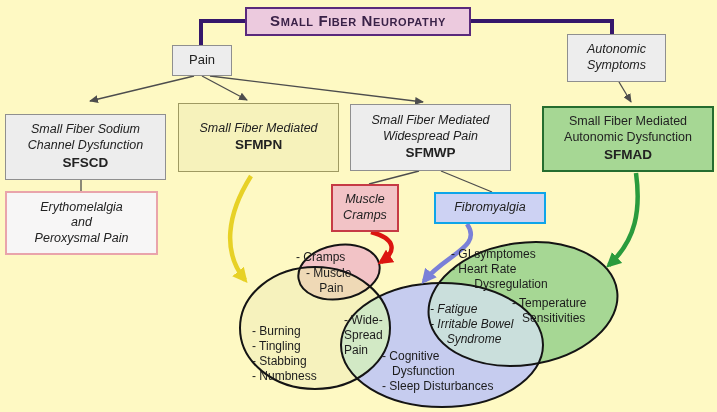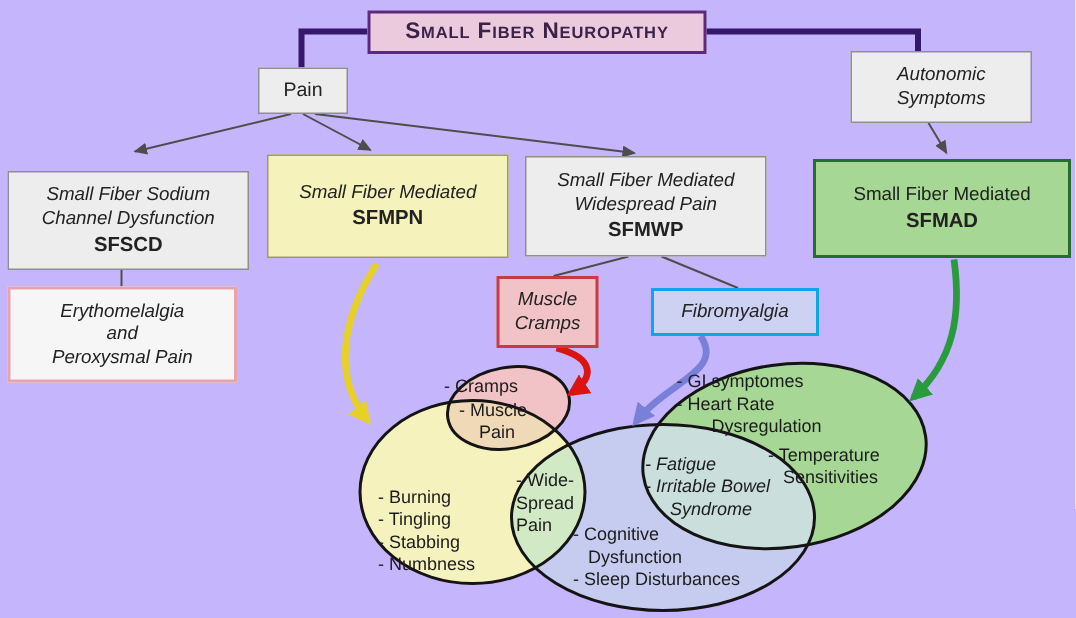--- a/index.html
+++ b/index.html
@@ -1,16 +1,16 @@
 <!DOCTYPE html>
 <html><head>
 <meta charset="utf-8">
 <style>
   html,body{margin:0;padding:0;background:#fff;}
-  .canvas{position:relative;width:717px;height:412px;background:#c4b5fd;
+  .canvas{position:relative;width:717px;height:412px;background:#fef9c3;
           font-family:"Liberation Sans", sans-serif;color:#222;overflow:hidden;}
   svg.overlay{position:absolute;left:0;top:0;width:717px;height:412px;}
   .box{position:absolute;display:flex;flex-direction:column;align-items:center;justify-content:center;
        text-align:center;box-sizing:border-box;line-height:1.25;}
   .gray{background:#ededed;border:1px solid #8f8f8f;}
   .title-box{background:#eccade;border:2px solid #5a2a7c;font-size:15px;font-weight:600;
              font-variant:small-caps;letter-spacing:.6px;color:#3a2248;}
   .it{font-style:italic;}
   .b-line{font-style:italic;font-size:12.5px;}
   .b-acr{font-weight:bold;font-size:13.5px;margin-top:1px;}
@@ -103,21 +103,21 @@
     <path d="M 251 176 C 227 214 222 252 245 280" fill="none" stroke="#e7d126" stroke-width="4.5" marker-end="url(#m-yellow)"></path>
     <path d="M 371 232 C 397 239 396 252 381 262" fill="none" stroke="#dc1410" stroke-width="4.5" marker-end="url(#m-red)"></path>
     <path d="M 467 224 C 483 247 446 254 424 281" fill="none" stroke="#7a80d8" stroke-width="4.5" marker-end="url(#m-purple)"></path>
     <path d="M 636 173 C 641 210 636 240 609 265" fill="none" stroke="#2a9b3d" stroke-width="4.5" marker-end="url(#m-green)"></path>
   </svg>
 
   <div class="box title-box" style="left:245px;top:7px;width:226px;height:29px;">Small Fiber Neuropathy</div>
 
   <div class="box gray" style="left:172px;top:45px;width:60px;height:31px;font-size:13px;">Pain</div>
 
-  <div class="box gray it pre" style="left:567px;top:34px;width:121px;height:48px;font-size:12.5px;">Autonomic
+  <div class="box gray it pre" style="left:567px;top:34px;width:99px;height:48px;font-size:12.5px;">Autonomic
 Symptoms</div>
 
   <div class="box gray" style="left:5px;top:114px;width:161px;height:66px;">
     <span class="b-line">Small Fiber Sodium</span>
     <span class="b-line">Channel Dysfunction</span>
     <span class="b-acr">SFSCD</span>
   </div>
 
   <div class="box yellow-box" style="left:178px;top:103px;width:161px;height:69px;">
     <span class="b-line">Small Fiber Mediated</span>
@@ -125,20 +125,21 @@
   </div>
 
   <div class="box gray" style="left:350px;top:104px;width:161px;height:67px;">
     <span class="b-line">Small Fiber Mediated</span>
     <span class="b-line">Widespread Pain</span>
     <span class="b-acr">SFMWP</span>
   </div>
 
   <div class="box green-box sfmad-box" style="left:542px;top:106px;width:172px;height:66px;">
     <span class="b-line">Small Fiber Mediated</span>
+    <span class="b-line">Autonomic Dysfunction</span>
     <span class="b-acr">SFMAD</span>
   </div>
 
   <div class="box eryth-box it pre" style="left:5px;top:191px;width:153px;height:64px;">Erythomelalgia
 and
 Peroxysmal Pain</div>
 
   <div class="box cramps-box it pre" style="left:331px;top:184px;width:68px;height:48px;">Muscle
 Cramps</div>
 

